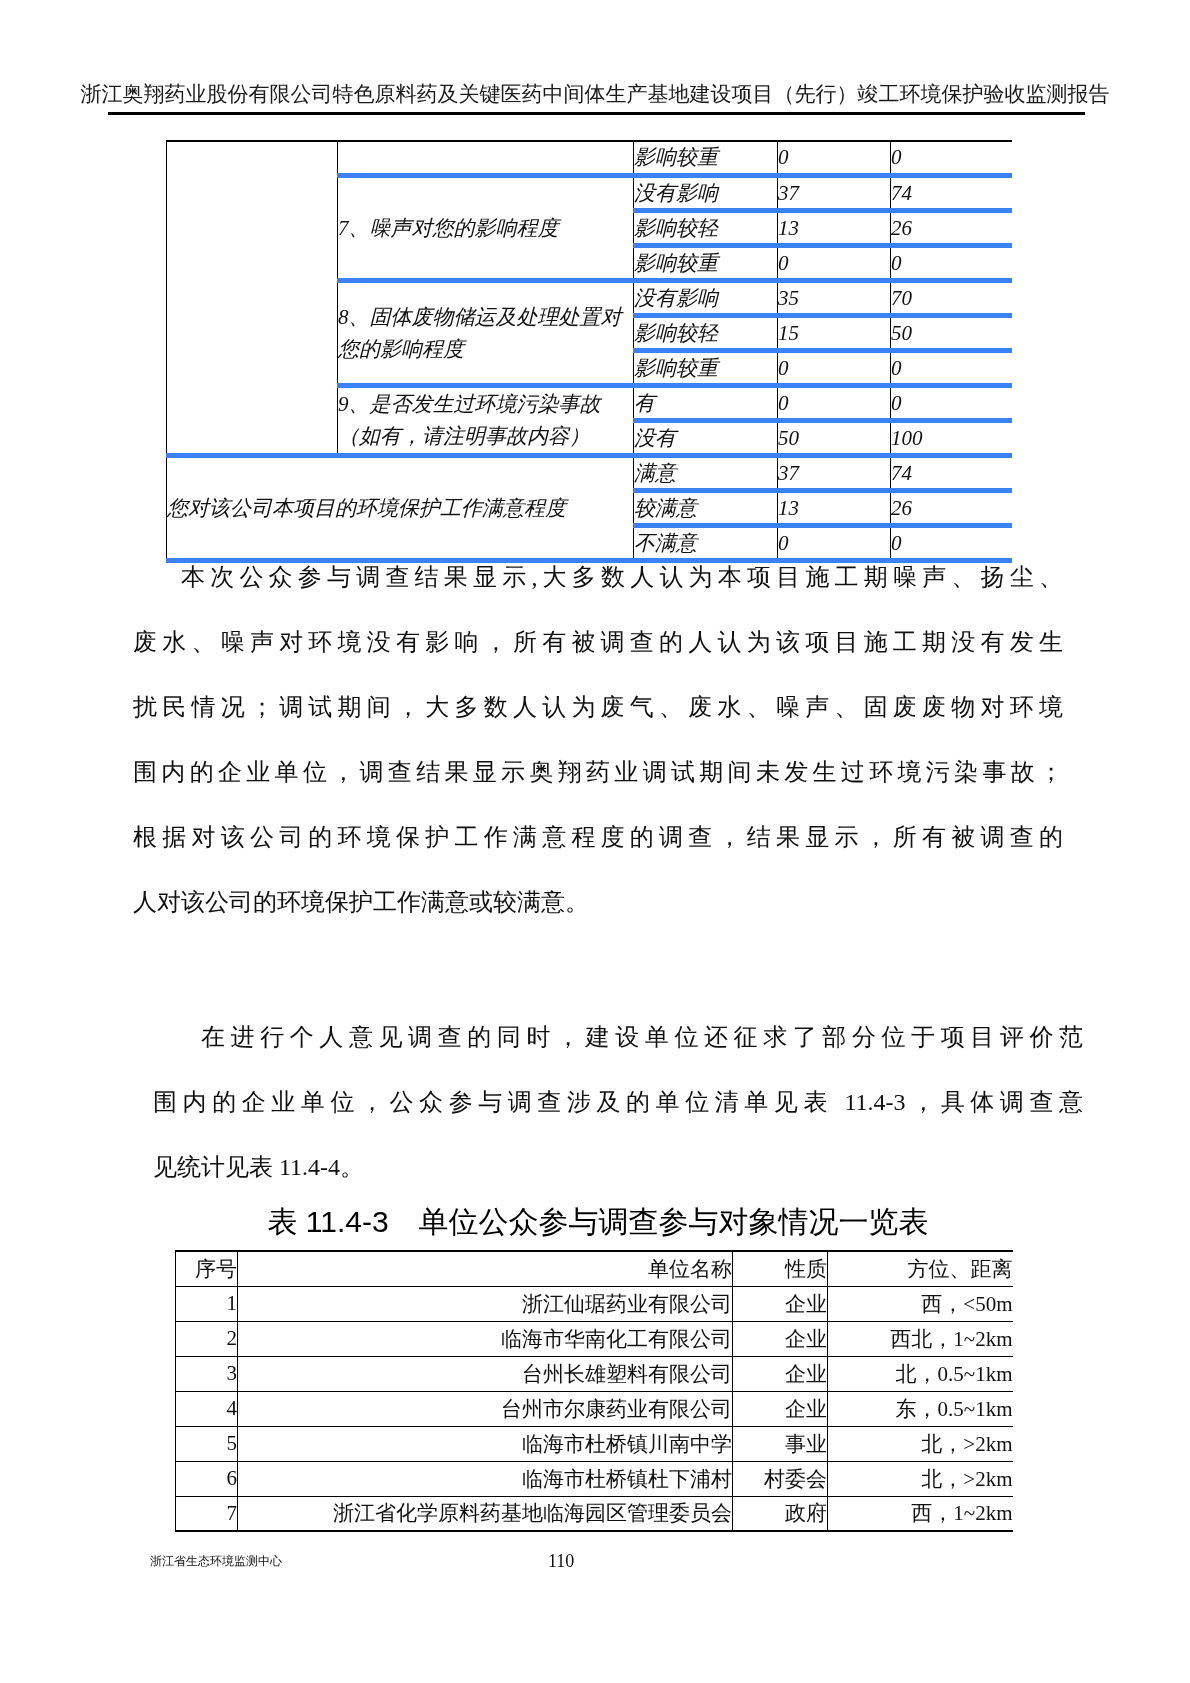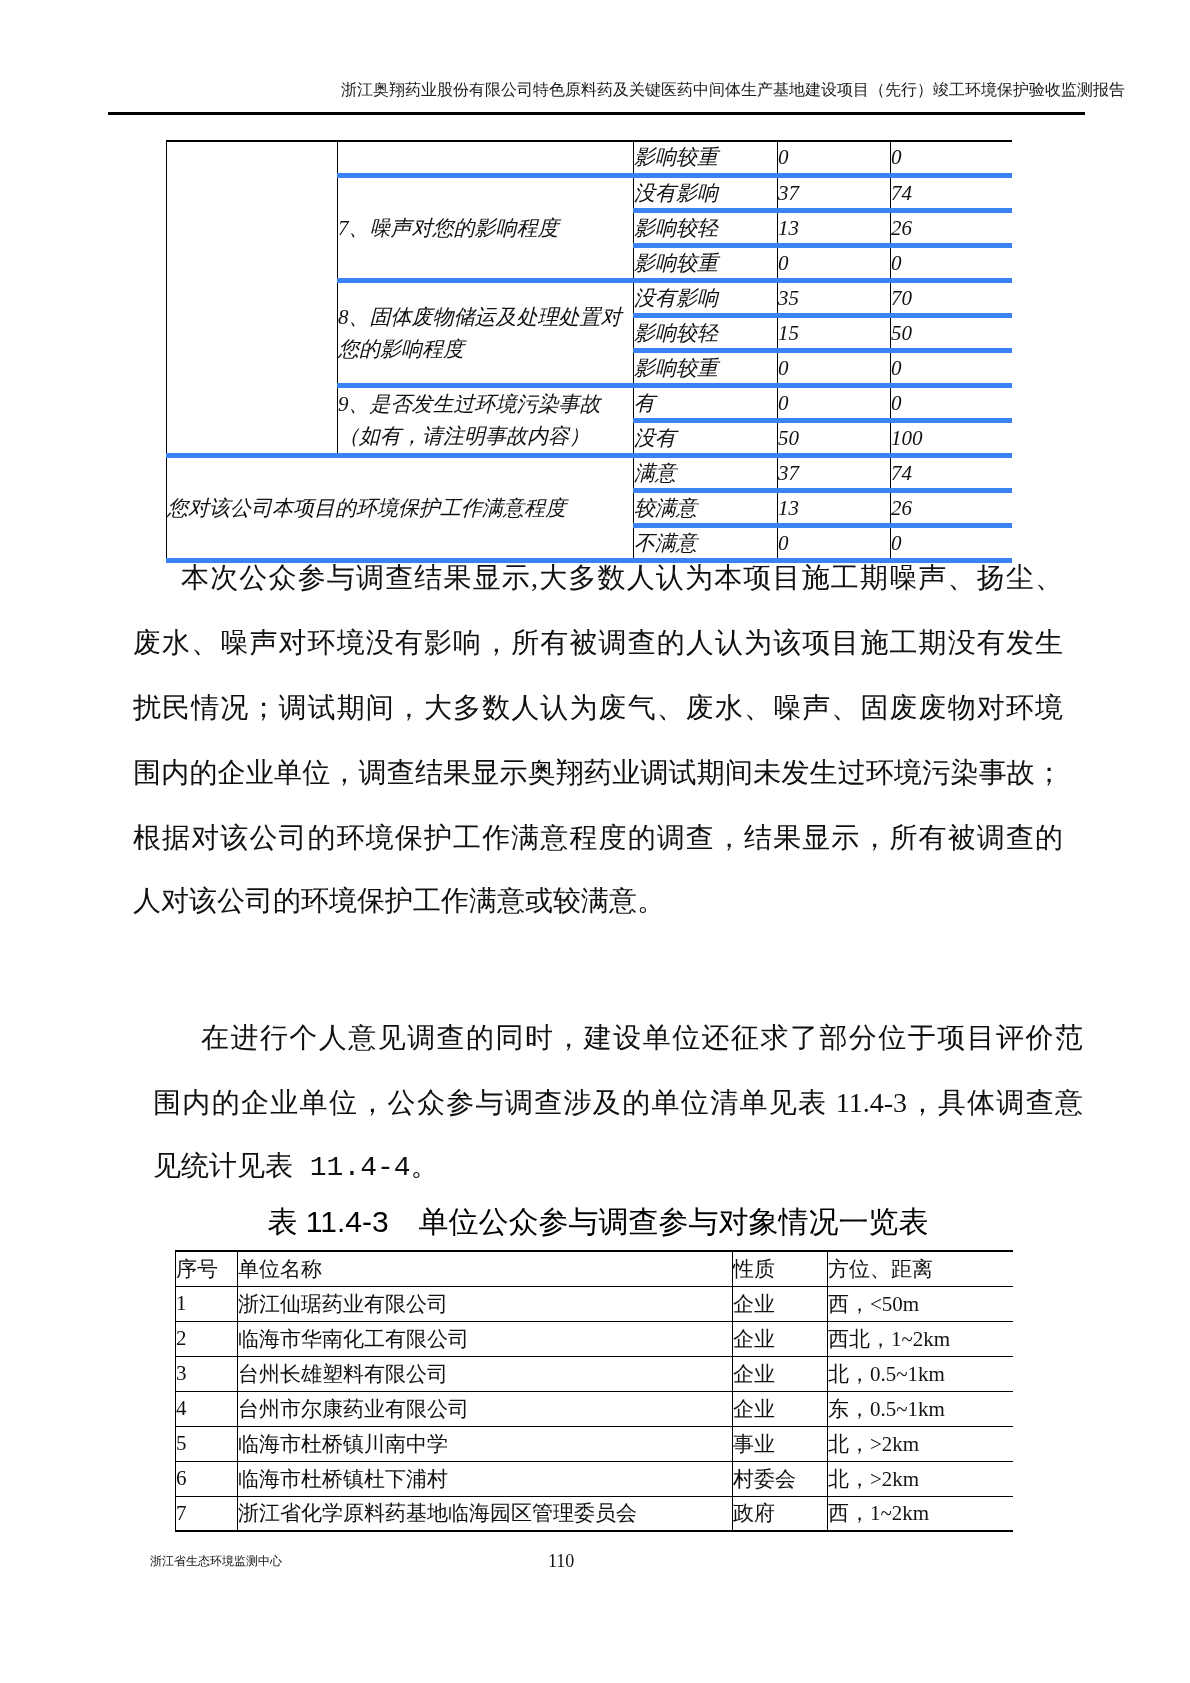--- a/index.html
+++ b/index.html
@@ -5,21 +5,21 @@
   html,body { margin:0; padding:0; background:#e8e8e8; }
   .page {
     position:relative; width:1190px; height:1683px; margin:0 auto;
     background:#ffffff; color:#111;
     font-family:"Liberation Serif","DejaVu Serif",serif;
     overflow:hidden;
   }
   
   .header-title {
     position:absolute; top:80px; left:65px; right:65px;
-    text-align:right; font-size:16px; white-space:nowrap; color:#1a1a1a;
+    text-align:center; font-size:21px; white-space:nowrap; color:#1a1a1a;
   }
   .header-rule {
     position:absolute; left:108px; top:112px; width:977px; height:0;
     border-top:3px solid #000;
   }
   
   .survey-table {
     position:absolute; left:166px; top:140px; width:845px;
     border-collapse:collapse; table-layout:fixed; font-size:21px;
     border-left:1.5px solid #000; border-top:2.5px solid #000; border-bottom:2.5px solid #000;
@@ -29,46 +29,46 @@
     border-right:1px solid #000; border-bottom:5px solid #3b82f6;
     vertical-align:middle; padding:0; line-height:30px;font-style:italic;
   }
   .survey-table td:last-child { border-right:none; }
   .survey-table td.q { line-height:32px; }
   
   .para { position:absolute; left:133px; width:930px; }
   #para1 { top:545px; }
   #para2 { top:1005px;margin-left:20px; }
   .para .line {
-    height:65px; line-height:65px; font-size:28px;
+    height:65px; line-height:65px; font-size:24px;
     text-align:justify; text-align-last:justify; white-space:nowrap; color:#101010;
   }
   .para div.line:first-of-type { text-indent:48px; }
-  .para div.line:last-of-type { text-align-last:left;font-family:Liberation Mono, monospace; }
+  .para div.line:last-of-type { text-align-last:left; }
   
   .section-heading {
     position:absolute; left:133px; top:948px; height:44px; line-height:44px;
     font-family:"Liberation Sans","DejaVu Sans",sans-serif;
     font-weight:bold; font-size:26px; color:#000;
   }
   
   .table-caption {
     position:absolute; left:133px; top:1206px; width:930px; height:32px; line-height:32px;
     text-align:center; font-family:"Liberation Sans","DejaVu Sans",sans-serif;
     font-weight:normal; font-size:30px; color:#000;
   }
   .unit-table {
     position:absolute; left:175px; top:1250px; width:837px;
     border-collapse:collapse; table-layout:fixed; font-size:21px;
     border-left:1.5px solid #000; border-top:2.5px solid #000; border-bottom:2.5px solid #000;
   }
   .unit-table tr { height:35px; }
   .unit-table td, .unit-table th {
     border-right:1px solid #000; border-bottom:1px solid #000;
-    text-align:left; vertical-align:middle; padding:0; font-weight:normal;
+    text-align:right; vertical-align:middle; padding:0; font-weight:normal;
   }
   .unit-table td:last-child, .unit-table th:last-child { border-right:none; }
   
   .footer-org  { position:absolute; left:150px; top:1548px; height:26px; line-height:26px; font-size:12px; }
   .footer-page { position:absolute; left:548px; top:1548px; height:26px; line-height:26px; font-size:18px; }
 </style>
 </head>
 <body>
 
 <div class="page">

